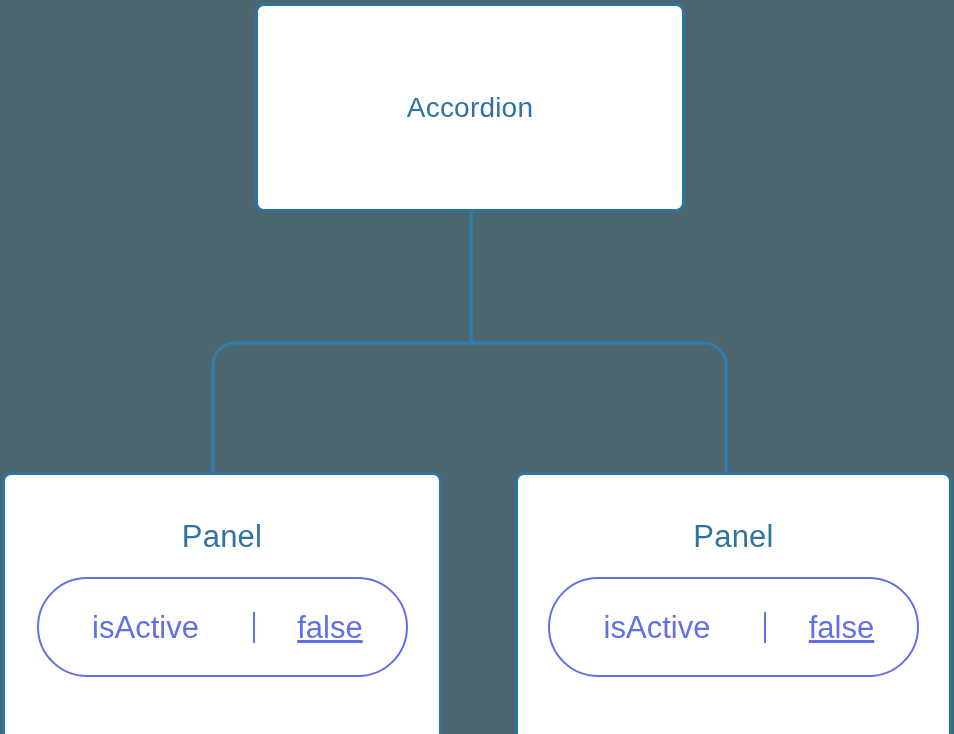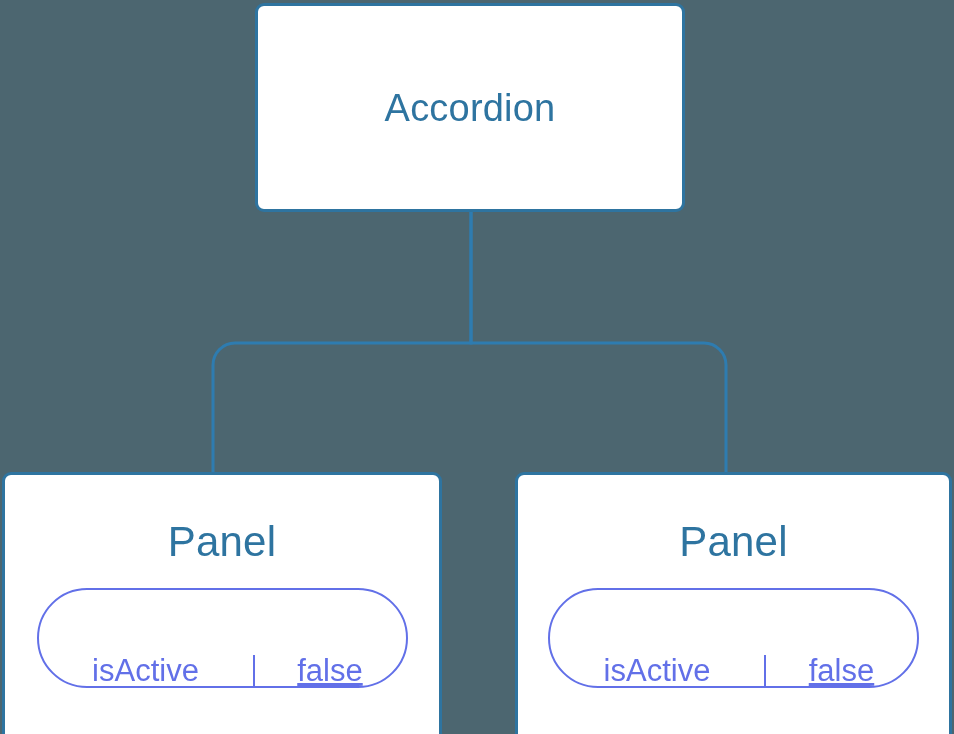--- a/index.html
+++ b/index.html
@@ -68,37 +68,37 @@
 
   .node-title {
     color: #2E74A0;
     font-weight: 400;
     letter-spacing: 0.2px;
     line-height: 1;
     white-space: nowrap;
   }
 
   #node-accordion .node-title {
-    font-size: 38px;
+    font-size: 28px;
   }
 
   .panel-node .node-title {
-    font-size: 42px;
+    font-size: 31px;
     margin-top: 46px;
   }
 
   
   .state-pill {
     box-sizing: border-box;
     margin-top: 25px;
     height: 100px;
     border: 2px solid #6270E8;
     border-radius: 50px;
     display: flex;
-    align-items: flex-end;
+    align-items: center;
     background: transparent;
     overflow: hidden;
   }
 
   .pill-key,
   .pill-value {
     display: flex;
     align-items: center;
     justify-content: center;
     color: #6270E8;

